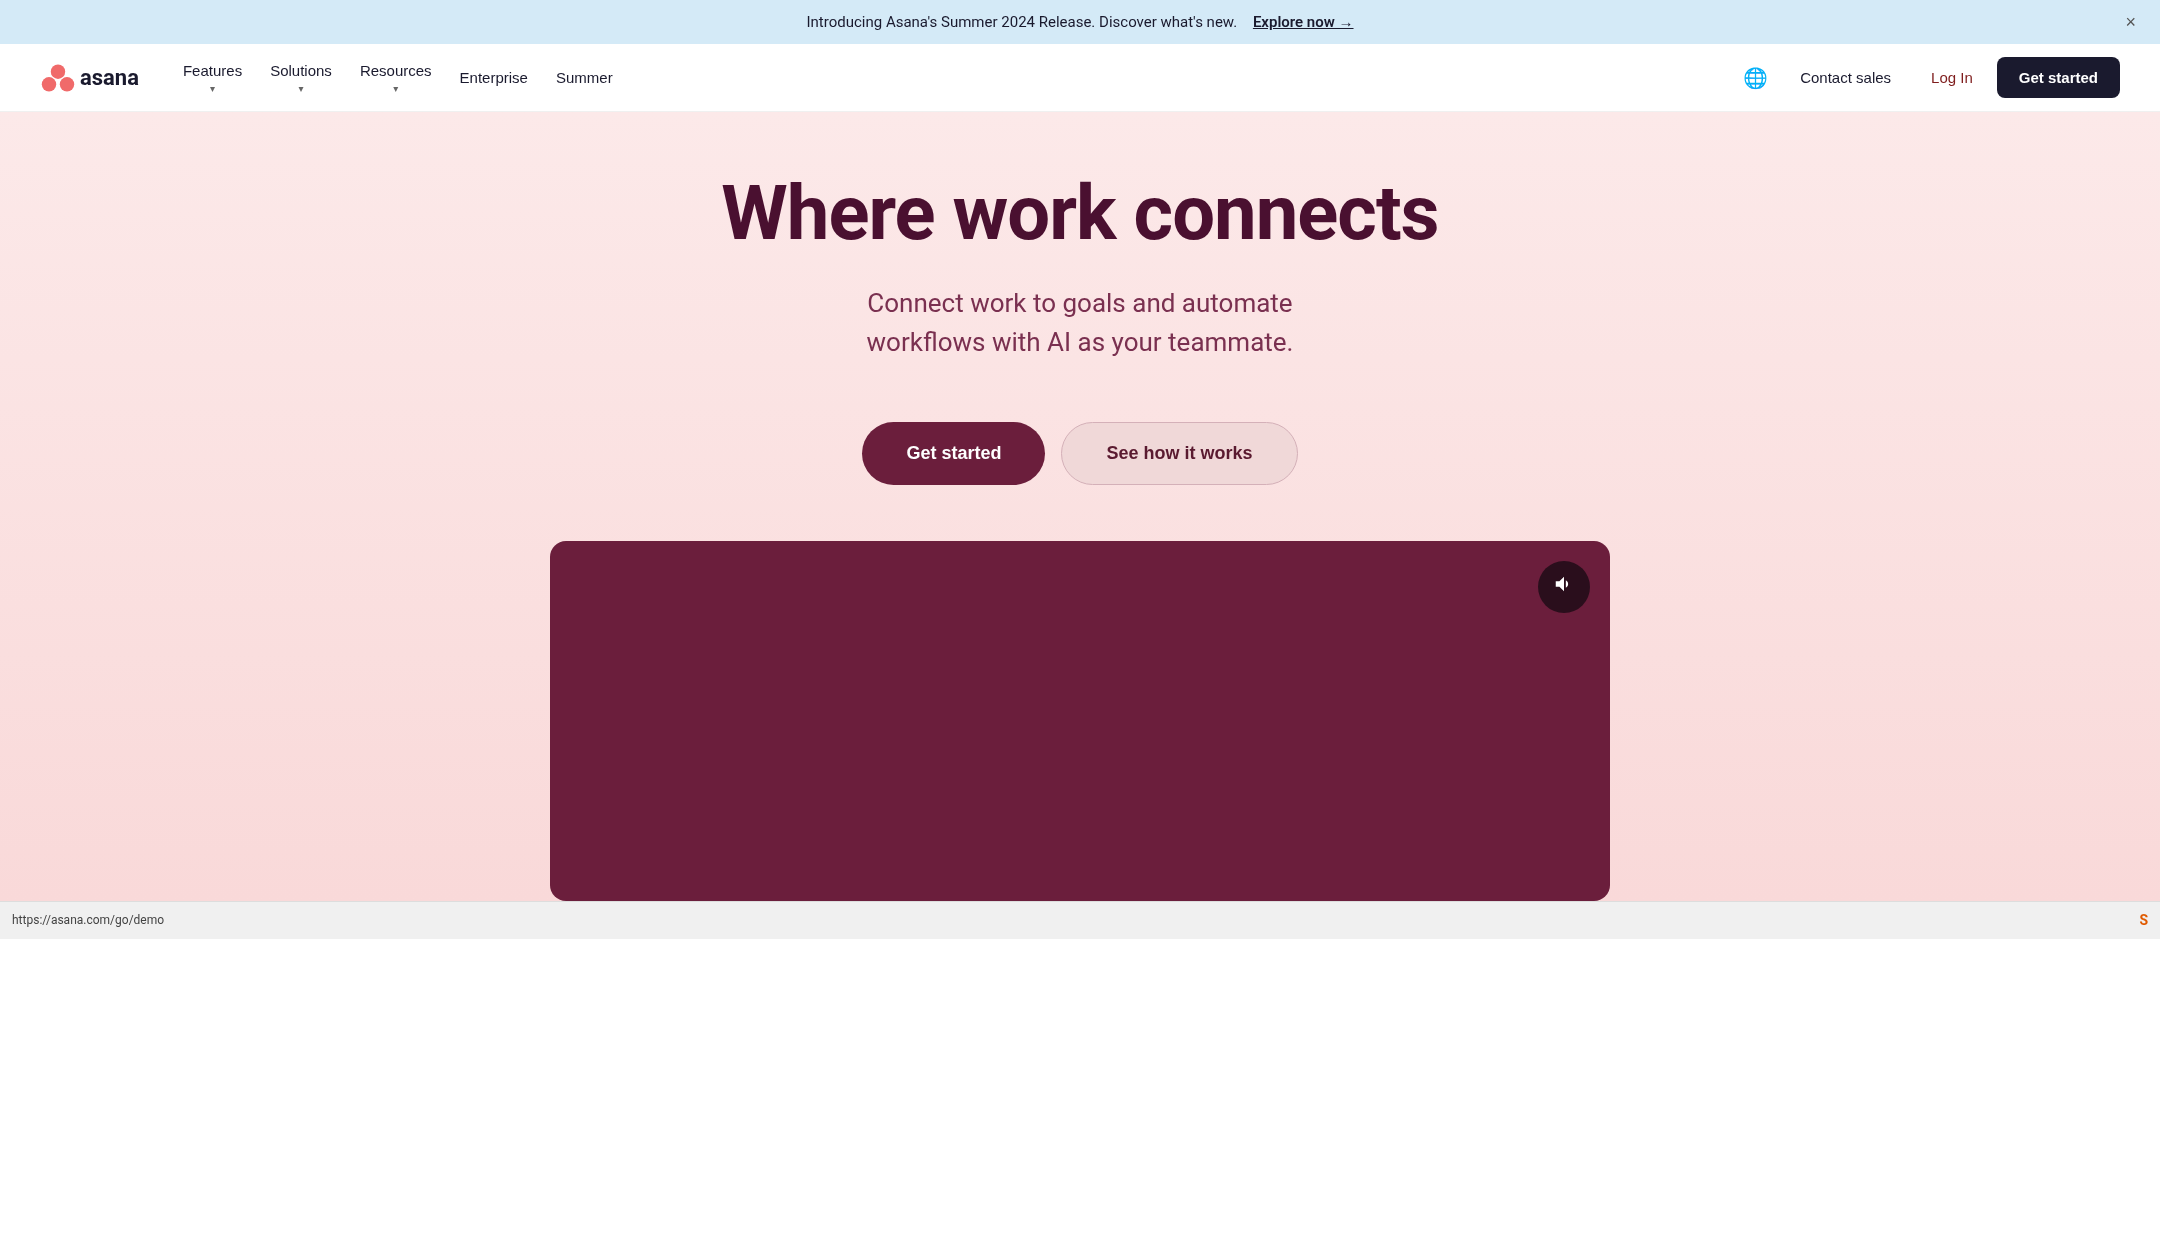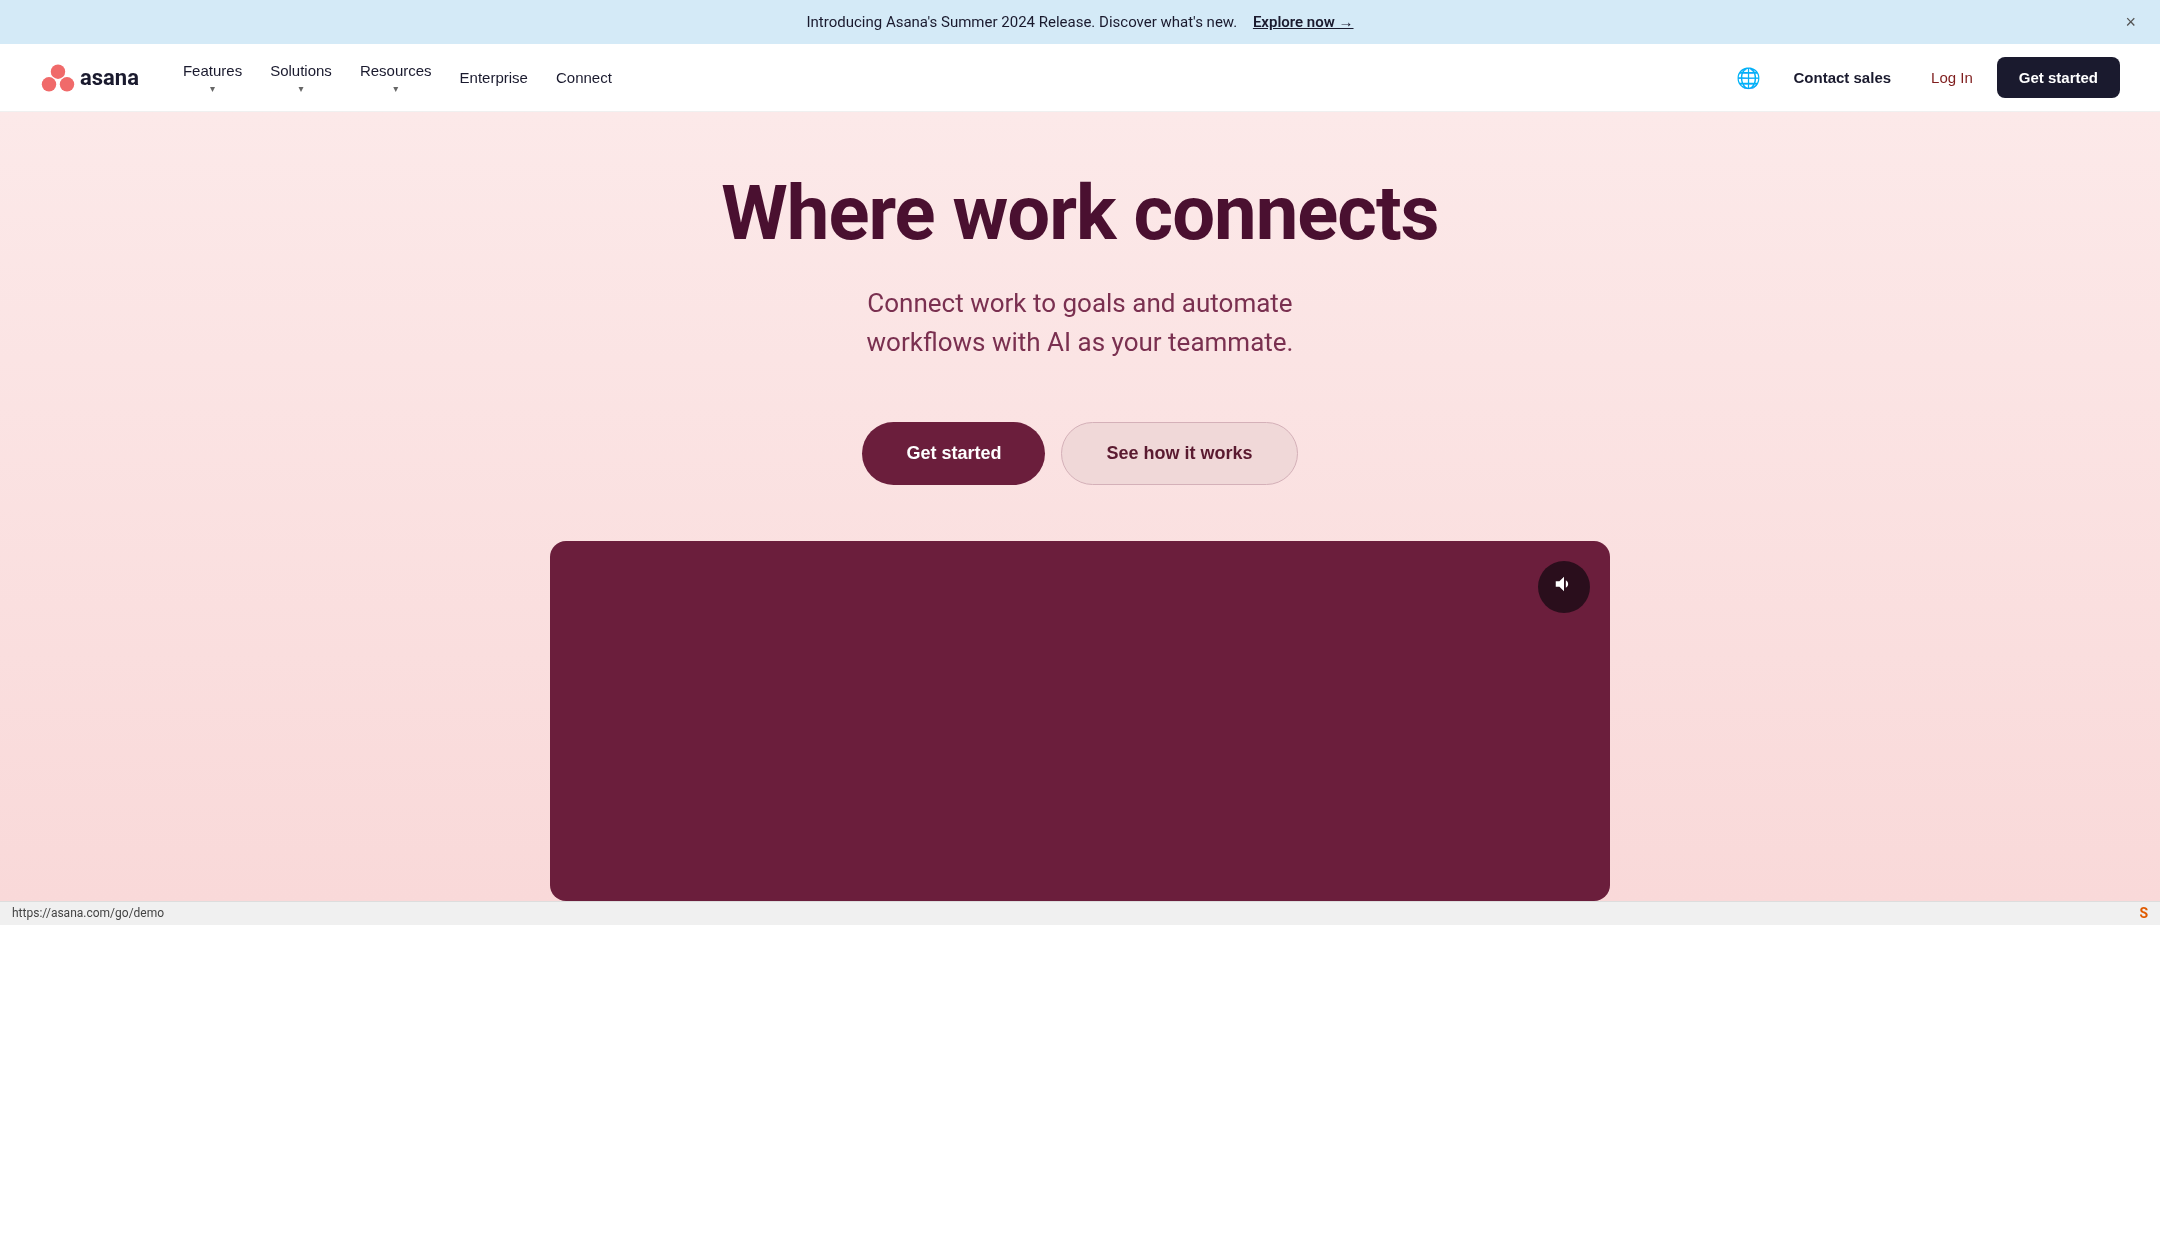--- a/index.html
+++ b/index.html
@@ -132,21 +132,21 @@
       font-size: 20px;
     }
 
     .contact-sales-btn {
       background: none;
       border: none;
       cursor: pointer;
       padding: 8px 16px;
       font-size: 15px;
       color: #1a1a2e;
-      font-weight: 700;
+      font-weight: 400;
       border-radius: 6px;
     }
 
     .login-btn {
       background: none;
       border: none;
       cursor: pointer;
       padding: 8px 16px;
       font-size: 15px;
       color: #7f1d1d;
@@ -249,21 +249,21 @@
       align-items: center;
       justify-content: center;
       cursor: pointer;
       color: #fff;
       font-size: 20px;
     }
 
     
     .status-bar {
       background: #f0f0f0;
-      height: 24px;
+      height: 38px;
       display: flex;
       align-items: center;
       padding: 0 12px;
       border-top: 1px solid #ddd;
     }
 
     .status-url {
       font-size: 12px;
       color: #444;
     }
@@ -308,21 +308,21 @@
         <span class="chevron-icon">▾</span>
       </button>
       <button class="nav-item">
         <span>Resources</span>
         <span class="chevron-icon">▾</span>
       </button>
       <button class="nav-item">
         <span>Enterprise</span>
       </button>
       <button class="nav-item">
-        <span>Connect</span>
+        <span>Summer</span>
       </button>
     </div>
   </div>
 
   <div class="nav-right">
     <button class="globe-btn">
       <span>🌐</span>
     </button>
     <button class="contact-sales-btn">Contact sales</button>
     <button class="login-btn">Log In</button>

